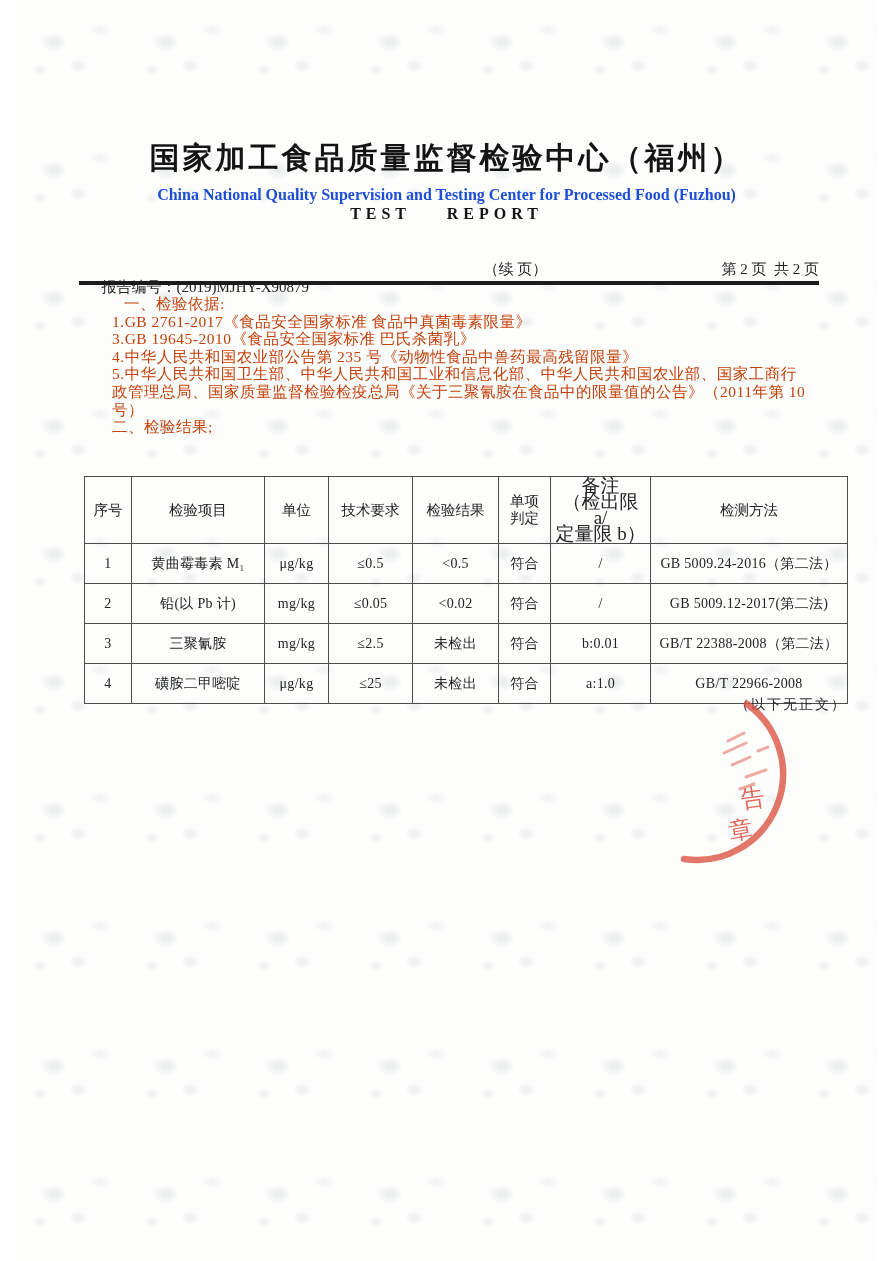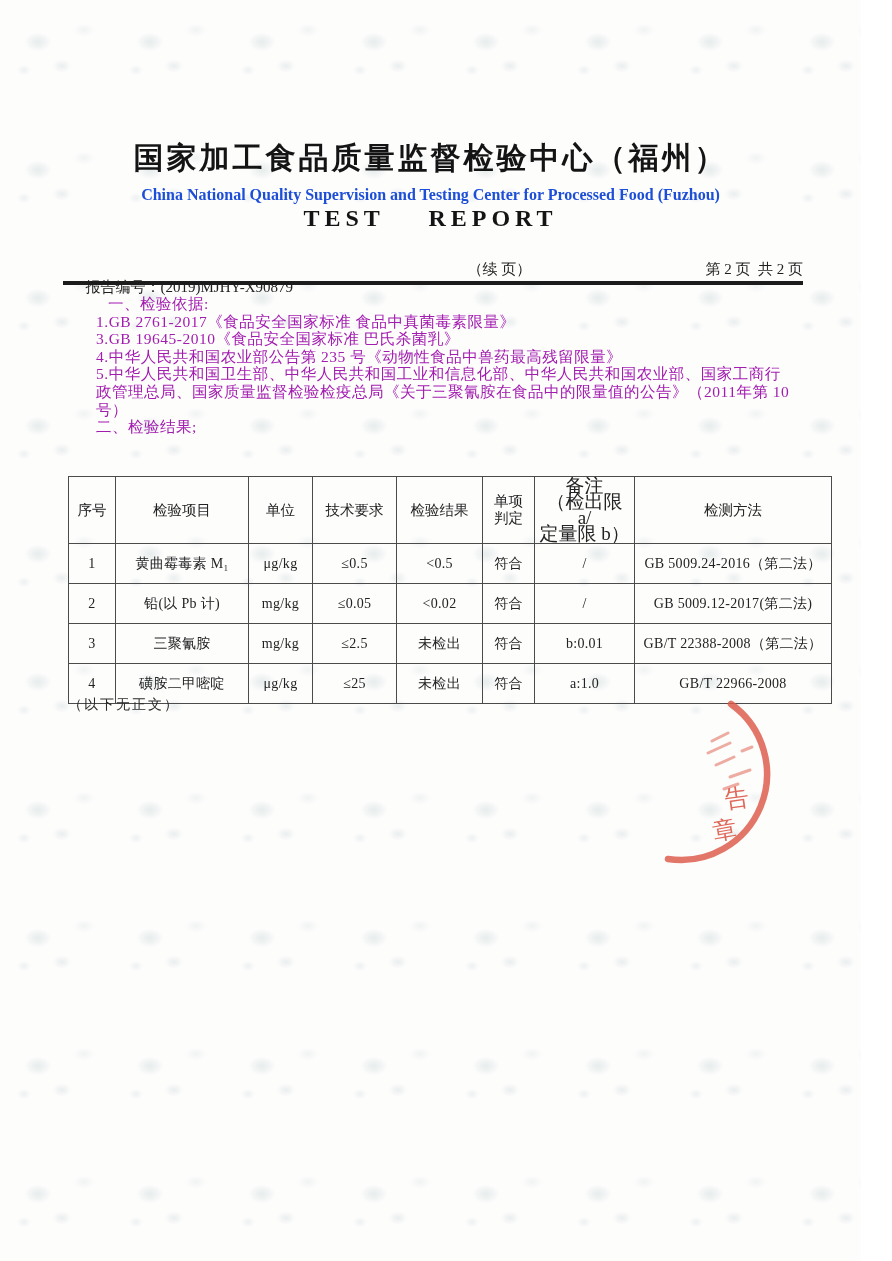--- a/index.html
+++ b/index.html
@@ -3,20 +3,21 @@
 <meta charset="utf-8">
 <style>
   html,body { margin:0; padding:0; background:#ffffff; }
   .page {
     position:relative;
     width:861px; height:1261px;
     background:#fdfdfc;
     overflow:hidden;
     font-family:"Liberation Serif","DejaVu Serif",serif;
     color:#1f1f1f;
+    margin-left:16px;
   }
   
   .watermark-layer {
     position:absolute; inset:0;
     background-image:
       radial-gradient(ellipse 20px 14px at 38px 42px, rgba(176,196,196,0.30), rgba(176,196,196,0) 70%),
       radial-gradient(ellipse 14px 10px at 62px 66px, rgba(176,196,196,0.24), rgba(176,196,196,0) 70%),
       radial-gradient(ellipse 10px 8px at 24px 70px, rgba(176,196,196,0.20), rgba(176,196,196,0) 70%),
       radial-gradient(ellipse 16px 10px at 84px 30px, rgba(176,196,196,0.16), rgba(176,196,196,0) 70%);
     background-size:112px 128px;
@@ -36,58 +37,58 @@
     color:#1d4ed8;
   }
   .title-cn {
     margin-top:9px;
     font-size:31px; font-weight:bold;
     letter-spacing:16px; white-space:pre;
     color:#141414;
   }
   .title-en {
     margin-top:1px;
-    font-size:24px; font-weight:bold;
+    font-size:16px; font-weight:bold;
     letter-spacing:5px; white-space:pre;
     color:#141414;
   }
   .info-row {
     position:absolute; top:260px; left:63px; right:58px;
     display:flex; justify-content:space-between; align-items:baseline;
     font-size:15px; white-space:pre;
   }
   .header-rule {
     position:absolute; top:281px; left:63px; right:58px;
     height:4px; background:#1c1c1c;
   }
   .body-text {
     position:absolute; top:295px; left:96px; width:700px;
     font-size:15.5px; line-height:17.6px; letter-spacing:0.5px;
-    color:#a21caf;
+    color:#c2410c;
   }
   .sec-heading.ind { padding-left:12px; }
   .results-table-wrap { position:absolute; top:476px; left:68px; }
   table.results {
     border-collapse:collapse; table-layout:fixed;
     width:763px; font-size:14px; color:#232323;
   }
   table.results th, table.results td {
     border:1.6px solid #4b4b4b;
     text-align:center; vertical-align:middle;
     font-weight:normal; padding:1px 3px;
     overflow:hidden;
   }
   table.results th {
     height:54px; white-space:pre-line; line-height:17px; font-size:14.5px;
   }
   table.results th.remark-h { font-size:19px; line-height:16px; }
   table.results td { height:37px; letter-spacing:0.3px; }
   .footer-note {
     position:absolute; top:696px; left:68px; width:763px;
-    text-align:left; font-size:14px; letter-spacing:2px; color:#2a2a2a;
+    text-align:right; font-size:14px; letter-spacing:2px; color:#2a2a2a;
   }
   .stamp {
     position:absolute; left:612px; top:693px;
     width:225px; height:190px; pointer-events:none;
   }
 </style>
 </head>
 <body>
 
 <div class="page">

